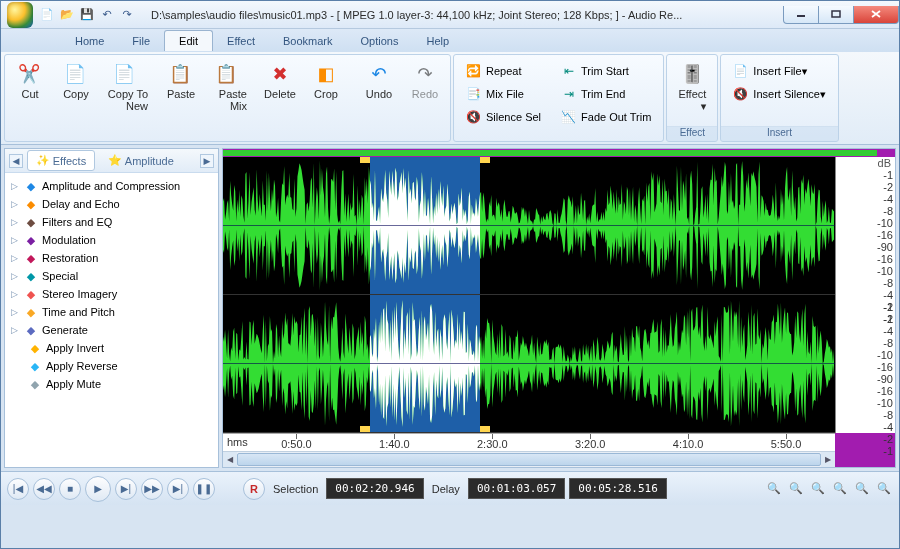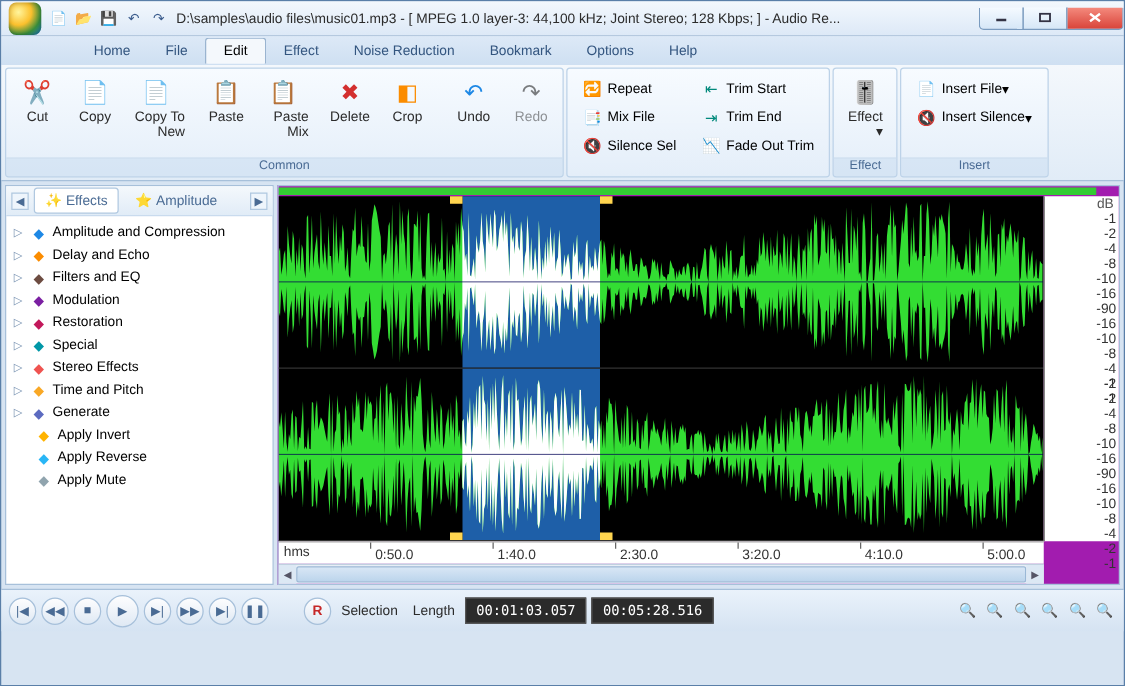--- a/index.html
+++ b/index.html
@@ -2,21 +2,21 @@
 <html><head>
 <meta charset="utf-8">
 <style>
   *{box-sizing:border-box;margin:0;padding:0;font-family:"Segoe UI",Tahoma,sans-serif;font-size:11px;}
   body{background:#d7e4f2;width:900px;height:549px;overflow:hidden;border:1px solid #5a7fa8;}
   
   .titlebar{height:28px;background:linear-gradient(#f3f8fd,#dde9f7);display:flex;align-items:center;padding:0 0 0 6px;border-bottom:1px solid #b5c9df;}
   .orb{width:26px;height:26px;border-radius:6px;background:radial-gradient(circle at 30% 30%,#fff59d,#fbc02d 40%,#388e3c 70%,#1976d2 100%);box-shadow:inset 0 0 4px rgba(0,0,0,.3);margin-right:6px;}
   .qat{display:flex;gap:4px;}
   .qat .qbtn{width:16px;height:16px;display:flex;align-items:center;justify-content:center;color:#3a5b8c;}
-  .title-text{margin-left:6px;color:#2b2b2b;flex:1;white-space:nowrap;overflow:hidden;}
+  .title-text{margin-left:16px;color:#2b2b2b;flex:1;white-space:nowrap;overflow:hidden;}
   .winbtns{display:flex;margin-left:auto;}
   .winbtn{width:36px;height:18px;border:1px solid #7a9bbf;border-top:none;background:linear-gradient(#f5faff,#d6e7f7);display:flex;align-items:center;justify-content:center;margin-left:-1px;}
   .winbtn.close{background:linear-gradient(#f48a7d,#d9443a);width:46px;border-bottom-right-radius:4px;}
   .winbtn.min{border-bottom-left-radius:4px;}
   
   .menubar{height:22px;display:flex;align-items:flex-end;padding-left:60px;gap:0;background:linear-gradient(#dde9f7,#cfe0f2);}
   .menutab{padding:4px 14px;color:#33557f;cursor:pointer;}
   .menutab.active{background:#f4f8fc;border:1px solid #9ab4d0;border-bottom:none;border-radius:3px 3px 0 0;color:#000;}
   
   .ribbon{height:94px;background:linear-gradient(#f4f8fc,#e1ecf7);border-top:1px solid #cfe0f2;border-bottom:1px solid #a7c0da;display:flex;padding:2px;}
@@ -50,21 +50,21 @@
   .dbscale{position:absolute;right:-60px;top:0;width:60px;height:100%;background:#fff;border-left:1px solid #888;font-size:9px;color:#333;}
   .dbscale .dbhdr{height:12px;text-align:right;padding-right:4px;color:#555;}
   .dbscale .dbcol{position:absolute;right:2px;top:12px;bottom:0;display:flex;flex-direction:column;justify-content:space-around;text-align:right;}
   .channel{height:50%;position:relative;border-bottom:1px solid #333;}
   .selection{position:absolute;top:0;bottom:0;background:#1e5fa8;}
   .selmarker{position:absolute;width:10px;height:6px;background:#ffd54f;}
   svg.wave{position:absolute;inset:0;width:100%;height:100%;}
   .timeruler{height:18px;background:#fff;border-top:1px solid #aaa;position:relative;font-size:9px;color:#333;margin-right:60px;}
   .timeruler .hms{position:absolute;left:4px;top:2px;}
   .timeruler .tick{position:absolute;top:0;width:1px;height:5px;background:#666;}
-  .timeruler .tlabel{position:absolute;top:4px;transform:translateX(-50%);margin-left:19px;}
+  .timeruler .tlabel{position:absolute;top:4px;transform:translateX(-50%);}
   .hscroll{height:16px;background:#e8eef6;border-top:1px solid #c0d0e0;margin-right:60px;position:relative;}
   .hscroll .thumb{position:absolute;top:1px;bottom:1px;left:14px;right:14px;background:linear-gradient(#d8e6f5,#bcd5ec);border:1px solid #9ab8d6;border-radius:2px;}
   .hscroll .arr{position:absolute;top:0;width:14px;height:100%;background:#dce8f4;display:flex;align-items:center;justify-content:center;font-size:8px;color:#556;}
   
   .status{height:34px;background:linear-gradient(#eaf2fb,#d5e3f2);border-top:1px solid #a7c0da;display:flex;align-items:center;padding:0 6px;gap:4px;}
   .tbtn{width:22px;height:22px;border:1px solid #a7c0da;border-radius:11px;background:linear-gradient(#fdfdfe,#dfe9f4);display:flex;align-items:center;justify-content:center;color:#4a6b94;font-size:10px;cursor:pointer;}
   .tbtn.big{width:26px;height:26px;border-radius:13px;}
   .statlbl{color:#2b2b2b;margin:0 4px;}
   .timebox{background:#2b2b2b;color:#fff;padding:3px 8px;font-family:Consolas,monospace;font-size:11px;border:1px solid #555;}
   .zoombtn{width:18px;height:18px;color:#2a6db5;display:flex;align-items:center;justify-content:center;cursor:pointer;}
@@ -100,21 +100,20 @@
         </svg>
       </div>
   </div>
 </div>
 
 <div class="menubar" id="menubar">
     <div class="menutab">Home</div>
     <div class="menutab">File</div>
     <div class="menutab active">Edit</div>
     <div class="menutab">Effect</div>
-    <div class="menutab">Noise Reduction</div>
     <div class="menutab">Bookmark</div>
     <div class="menutab">Options</div>
     <div class="menutab">Help</div>
   </div>
 
 <div class="ribbon">
   <div class="group" style="flex:0 0 auto;">
     <div class="group-body">
       <div class="bigbtn">
           <div class="ico">✂️</div>
@@ -151,21 +150,20 @@
       <div class="sep"></div>
       <div class="bigbtn">
           <div class="ico" style="color:#1e88e5">↶</div>
           <div class="lbl">Undo</div>
         </div>
       <div class="bigbtn" style="opacity:.5">
           <div class="ico">↷</div>
           <div class="lbl">Redo</div>
         </div>
     </div>
-    <div class="group-label">Common</div>
   </div>
   <div class="group">
     <div class="group-body">
       <div class="smallcol">
         <div class="smallbtn">
             <div class="sico" style="color:#2e7d32">🔁</div>
             <span>Repeat</span>
           </div>
         <div class="smallbtn">
             <div class="sico" style="color:#ef6c00">📑</div>
@@ -254,21 +252,21 @@
           <span>Restoration</span>
         </div>
         <div class="tree-item">
           <span class="expander">▷</span>
           <span class="tico" style="color: rgb(0, 151, 167);">◆</span>
           <span>Special</span>
         </div>
         <div class="tree-item">
           <span class="expander">▷</span>
           <span class="tico" style="color: rgb(239, 83, 80);">◆</span>
-          <span>Stereo Effects</span>
+          <span>Stereo Imagery</span>
         </div>
         <div class="tree-item">
           <span class="expander">▷</span>
           <span class="tico" style="color: rgb(249, 168, 37);">◆</span>
           <span>Time and Pitch</span>
         </div>
         <div class="tree-item">
           <span class="expander">▷</span>
           <span class="tico" style="color: rgb(92, 107, 192);">◆</span>
           <span>Generate</span>
@@ -363,21 +361,21 @@
         <div class="tlabel" style="left: 12%;">0:50.0</div>
         <div class="tick" style="left: 28%;"></div>
         <div class="tlabel" style="left: 28%;">1:40.0</div>
         <div class="tick" style="left: 44%;"></div>
         <div class="tlabel" style="left: 44%;">2:30.0</div>
         <div class="tick" style="left: 60%;"></div>
         <div class="tlabel" style="left: 60%;">3:20.0</div>
         <div class="tick" style="left: 76%;"></div>
         <div class="tlabel" style="left: 76%; text-align: right;">4:10.0</div>
         <div class="tick" style="left: 92%;"></div>
-        <div class="tlabel" style="left: 92%;">5:00.0</div>
+        <div class="tlabel" style="left: 92%;">5:50.0</div>
       </div>
     <div class="hscroll">
       <div class="arr" style="left:0">◀</div>
       <div class="thumb"></div>
       <div class="arr" style="right:0">▶</div>
     </div>
   </div>
 </div>
 
 <div class="status">
@@ -387,21 +385,22 @@
   <div class="tbtn big">▶</div>
   <div class="tbtn">▶|</div>
   <div class="tbtn">▶▶</div>
   <div class="tbtn">▶|</div>
   <div class="tbtn">❚❚</div>
   <div style="width:20px"></div>
   <div class="tbtn">
       <span style="color:#c62828;font-weight:bold">R</span>
     </div>
   <span class="statlbl">Selection</span>
-  <span class="statlbl">Length</span>
+  <span class="timebox">00:02:20.946</span>
+  <span class="statlbl">Delay</span>
   <span class="timebox">00:01:03.057</span>
   <span class="timebox">00:05:28.516</span>
   <div class="spacer"></div>
   <div class="zoombtn">🔍</div>
   <div class="zoombtn">🔍</div>
   <div class="zoombtn">🔍</div>
   <div class="zoombtn">🔍</div>
   <div class="zoombtn">🔍</div>
   <div class="zoombtn">🔍</div>
 </div>

